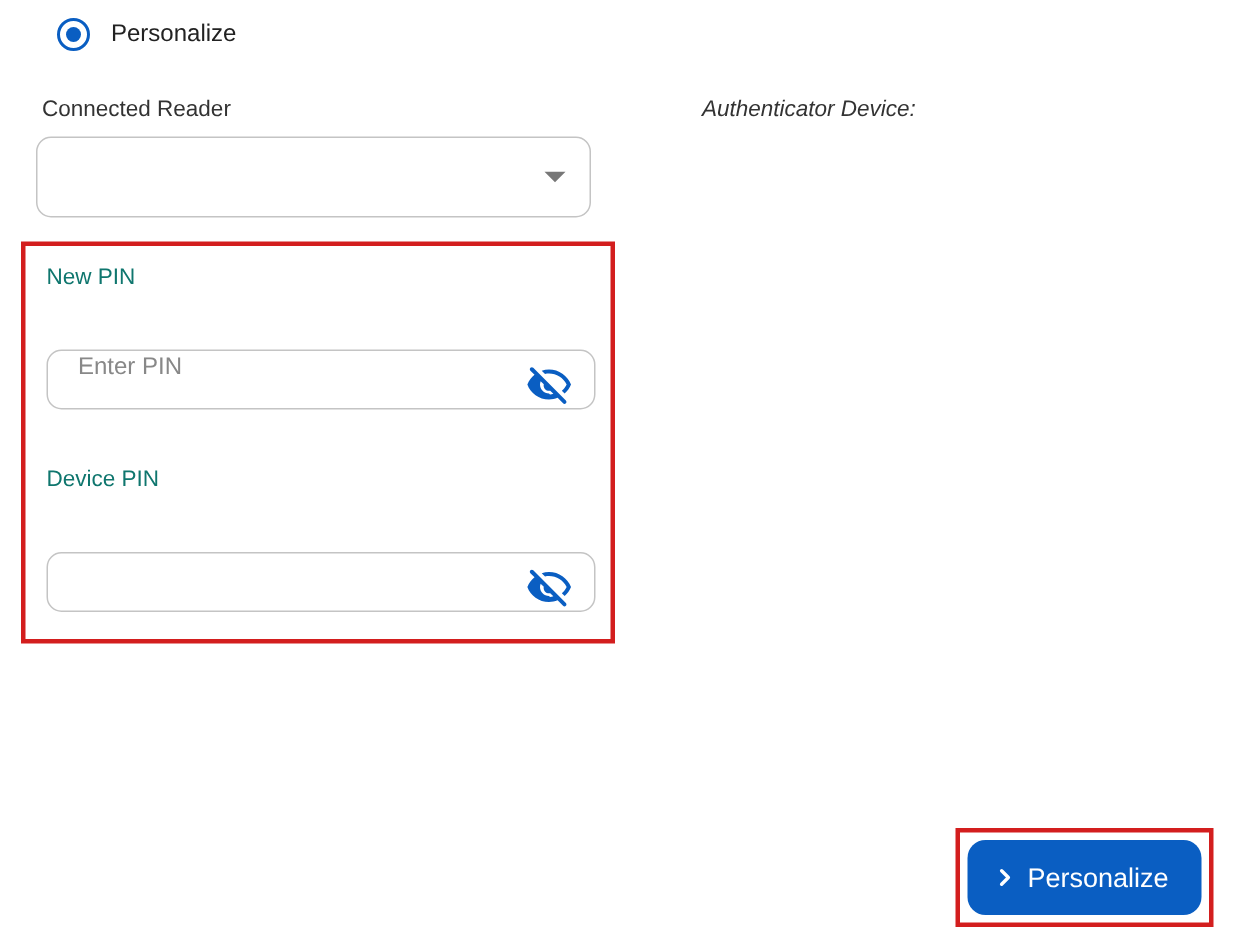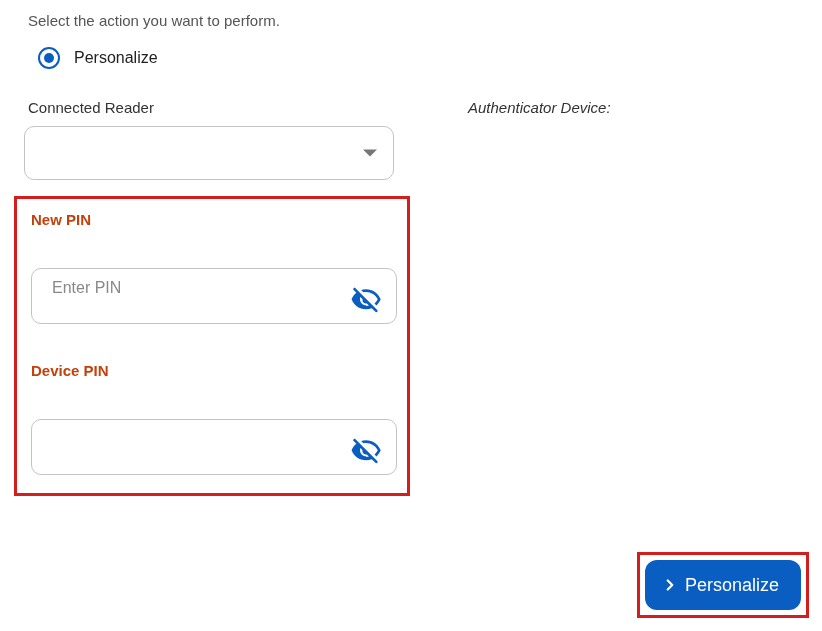--- a/index.html
+++ b/index.html
@@ -85,28 +85,27 @@
       border-top: 7px solid #777;
     }
     .highlight-box {
       border: 3px solid #d31e1e;
       padding: 12px 14px 18px;
       margin-top: 16px;
       width: 396px;
       margin-left: -6px;
     }
     .pin-label {
-      color: #c2410c;
+      color: #0f766e;
       font-size: 15px;
       margin-bottom: 12px;
-      font-weight: bold;
     }
     .pin-input {
       position: relative;
-      height: 56px;
+      height: 40px;
       border: 1px solid #c4c4c4;
       border-radius: 10px;
       display: flex;
       align-items: center;
       padding: 0 52px 16px 18px;
       width: 366px;
       margin-top: 40px;
     }
     .pin-input input {
       border: none;
@@ -154,21 +153,20 @@
       height: 18px;
       display: flex;
       align-items: center;
       justify-content: center;
     }
   </style>
 </head>
 <body>
 
 <div class="container">
-  <div class="instruction">Select the action you want to perform.</div>
 
   <div class="radio-row">
     <div class="radio">
       <div class="radio-inner"></div>
     </div>
     <div class="radio-label">Personalize</div>
   </div>
 
   <div class="two-col">
     <div class="col col-left">

